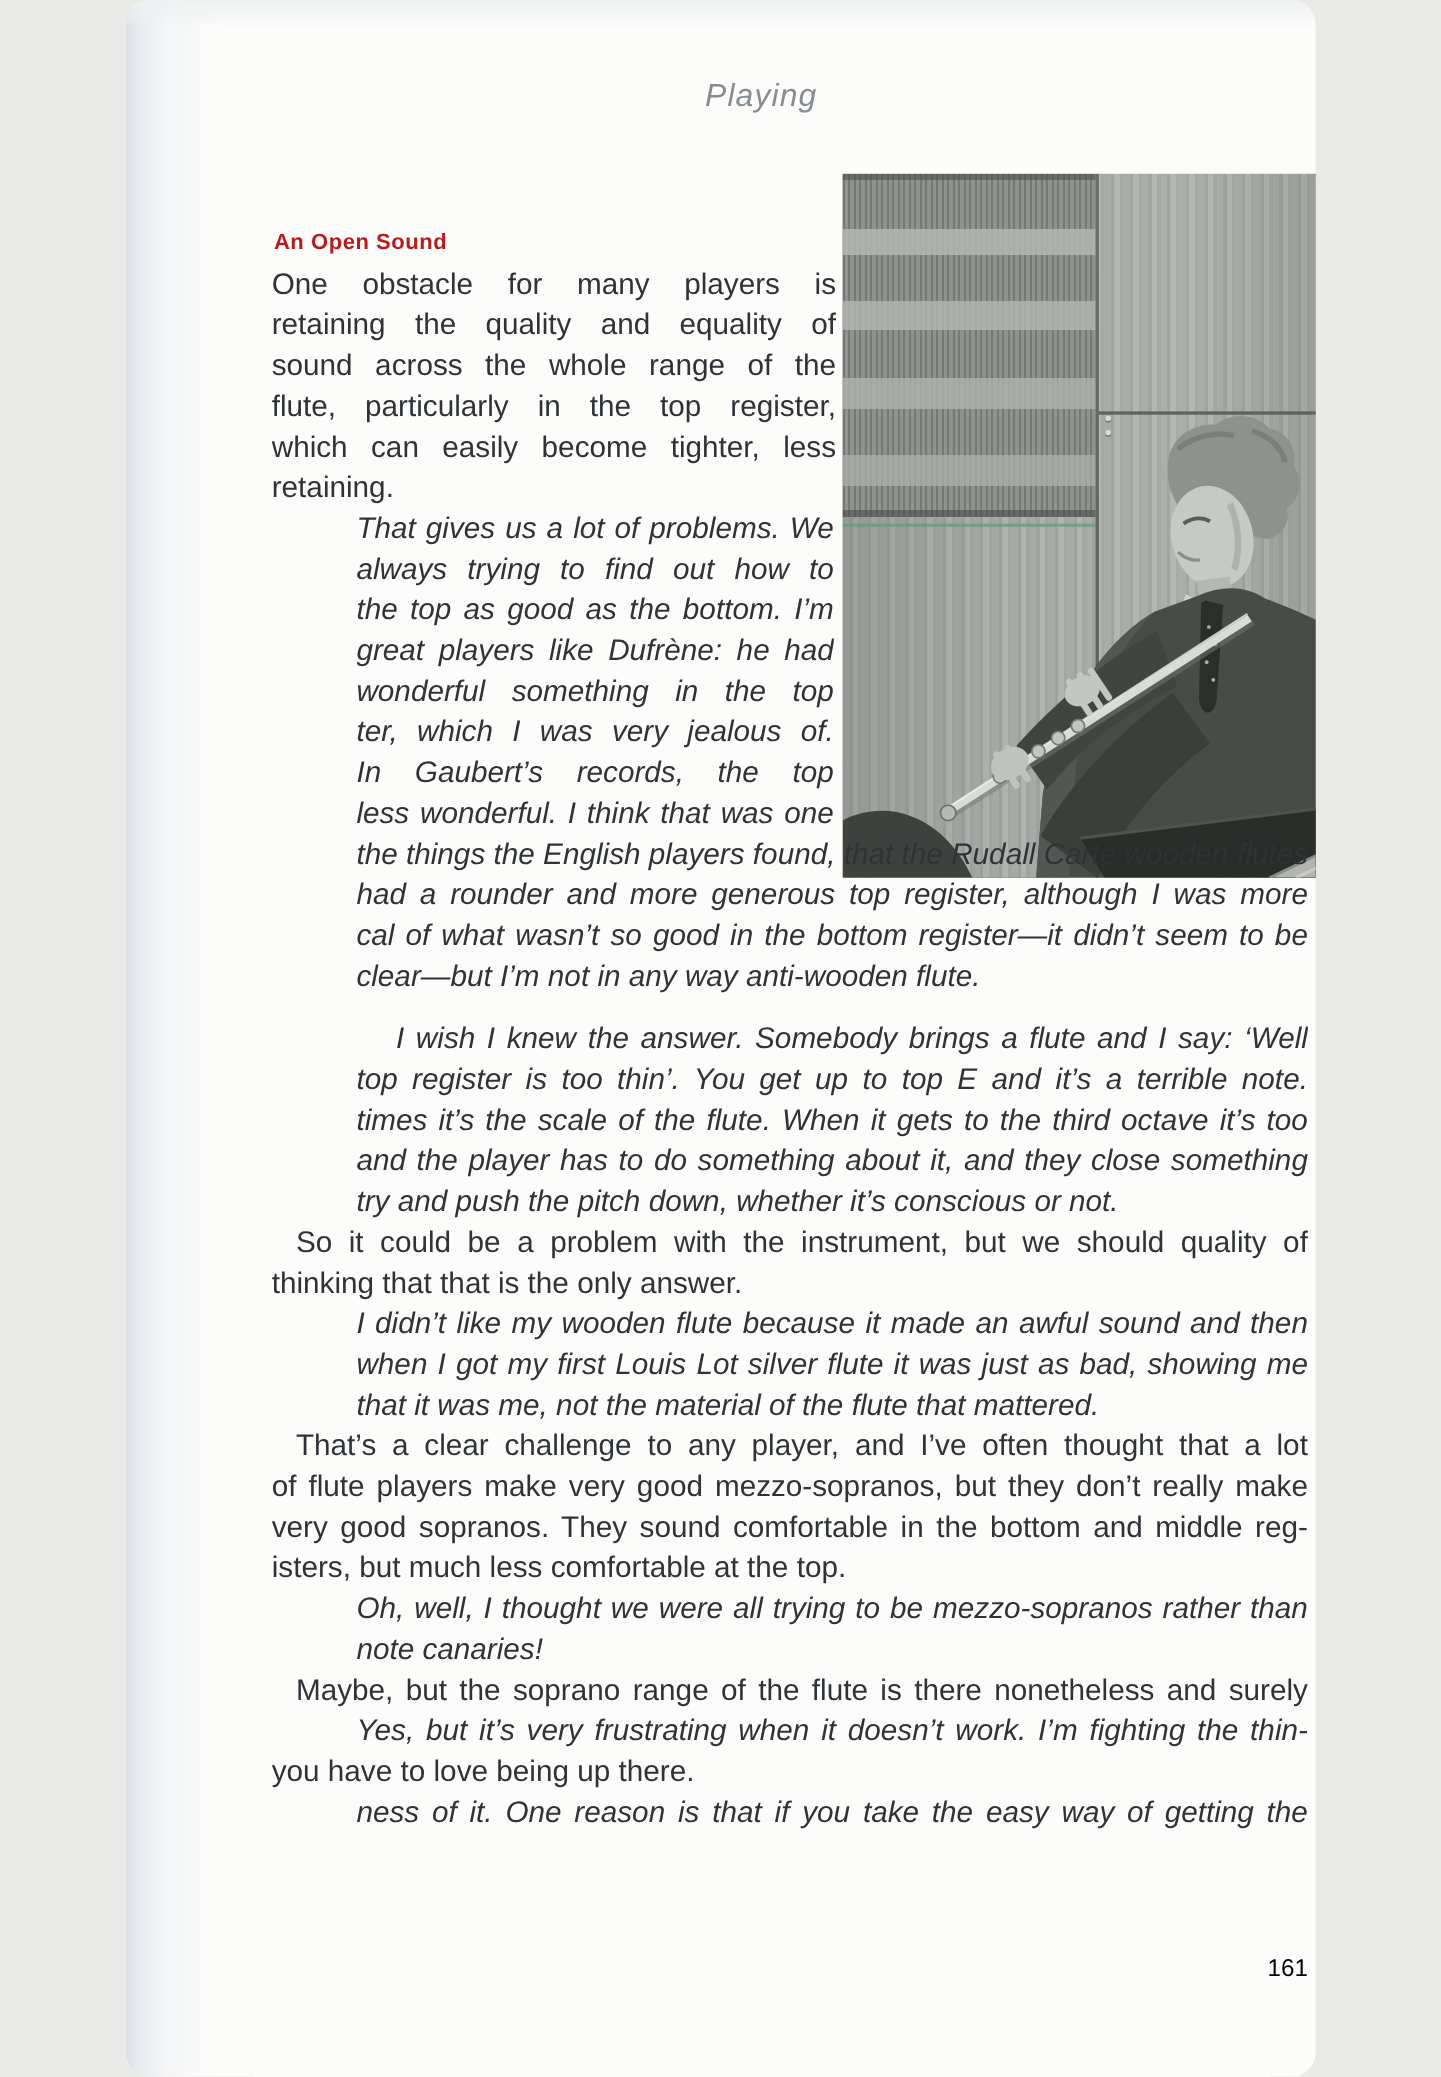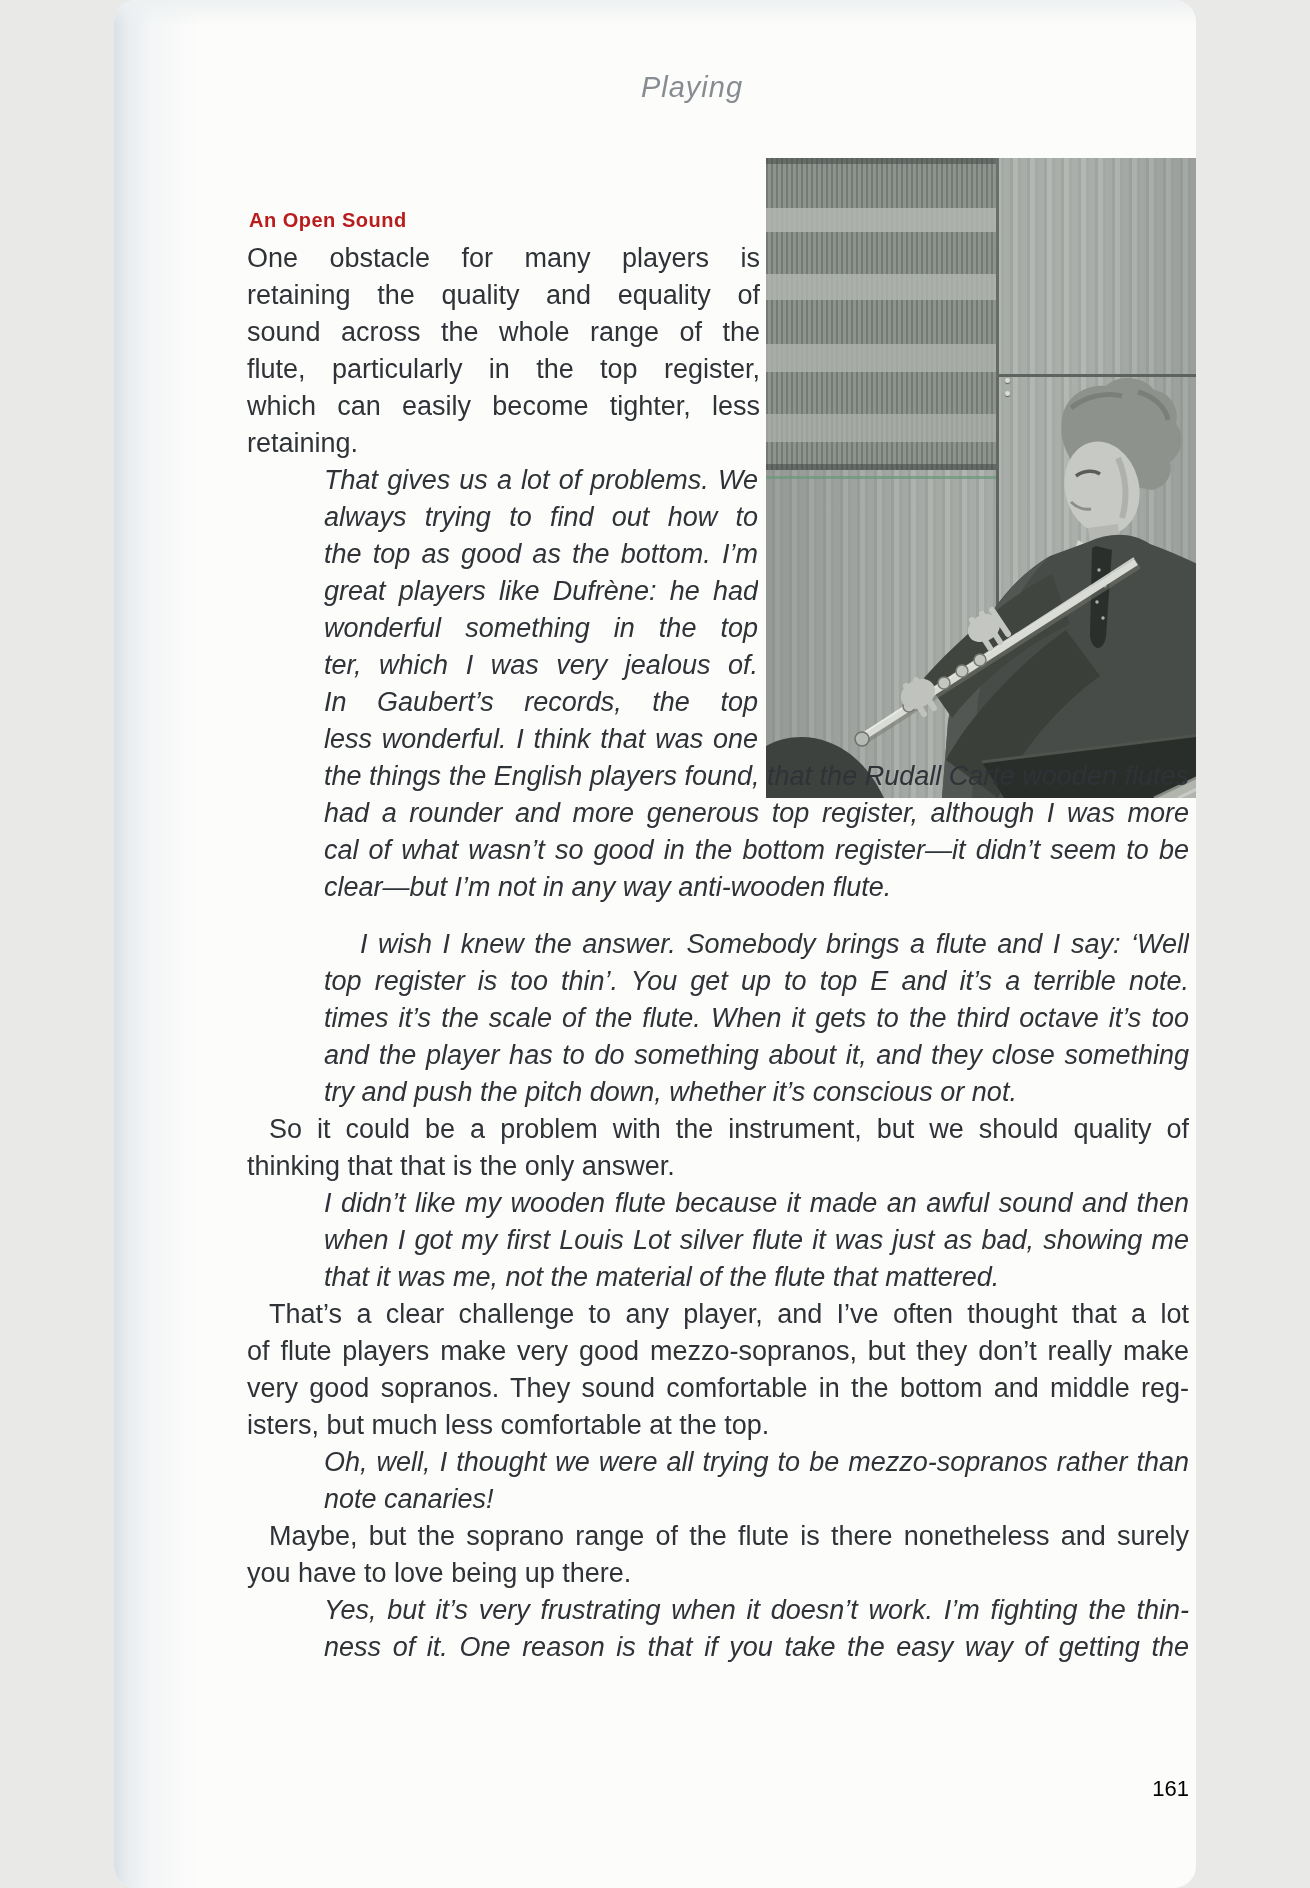--- a/index.html
+++ b/index.html
@@ -206,20 +206,20 @@
       <div class="line s-fi">I didn’t like my wooden flute because it made an awful sound and then</div>
       <div class="line s-fi">when I got my first Louis Lot silver flute it was just as bad, showing me</div>
       <div class="line s-fil">that it was me, not the material of the flute that mattered.</div>
       <div class="line s-fri">That’s a clear challenge to any player, and I’ve often thought that a lot</div>
       <div class="line s-fr">of flute players make very good mezzo-sopranos, but they don’t really make</div>
       <div class="line s-fr">very good sopranos. They sound comfortable in the bottom and middle reg-</div>
       <div class="line s-frl">isters, but much less comfortable at the top.</div>
       <div class="line s-fi">Oh, well, I thought we were all trying to be mezzo-sopranos rather than</div>
       <div class="line s-fil">note canaries!</div>
       <div class="line s-fri">Maybe, but the soprano range of the flute is there nonetheless and surely</div>
+      <div class="line s-fi">Yes, but it’s very frustrating when it doesn’t work. I’m fighting the thin-</div>
       <div class="line s-frl">you have to love being up there.</div>
-      <div class="line s-fi">Yes, but it’s very frustrating when it doesn’t work. I’m fighting the thin-</div>
       <div class="line s-fi">ness of it. One reason is that if you take the easy way of getting the</div>
     </div>
 
   <div class="page-number">161</div>
 
 </div>
 
 </body></html>

